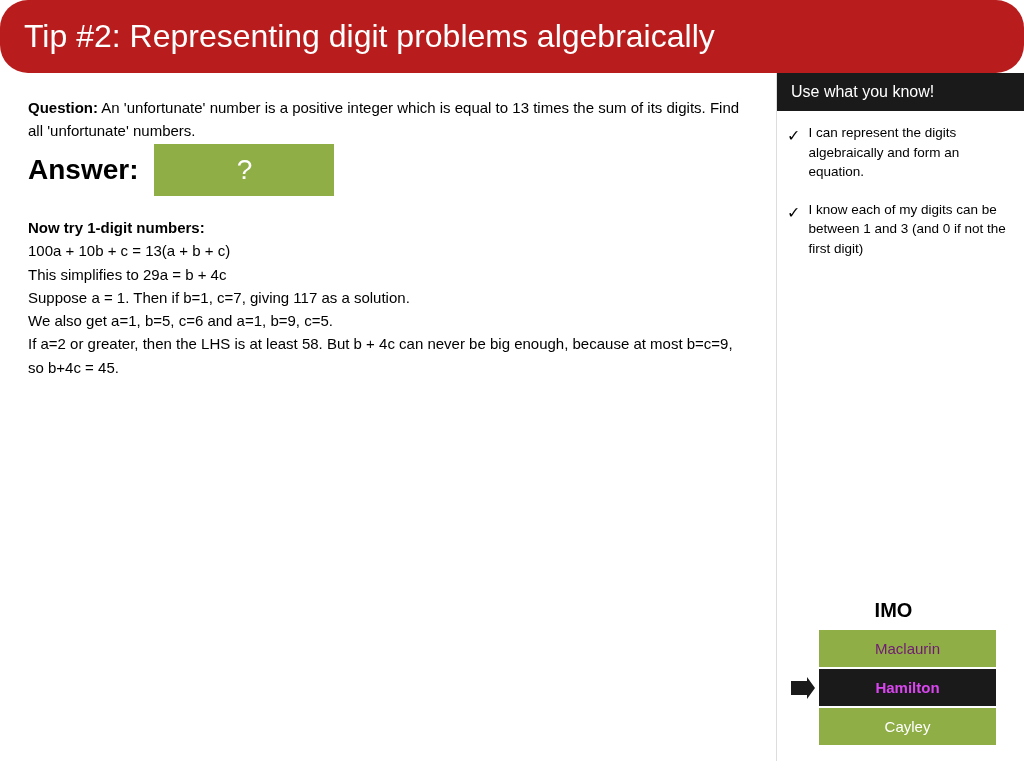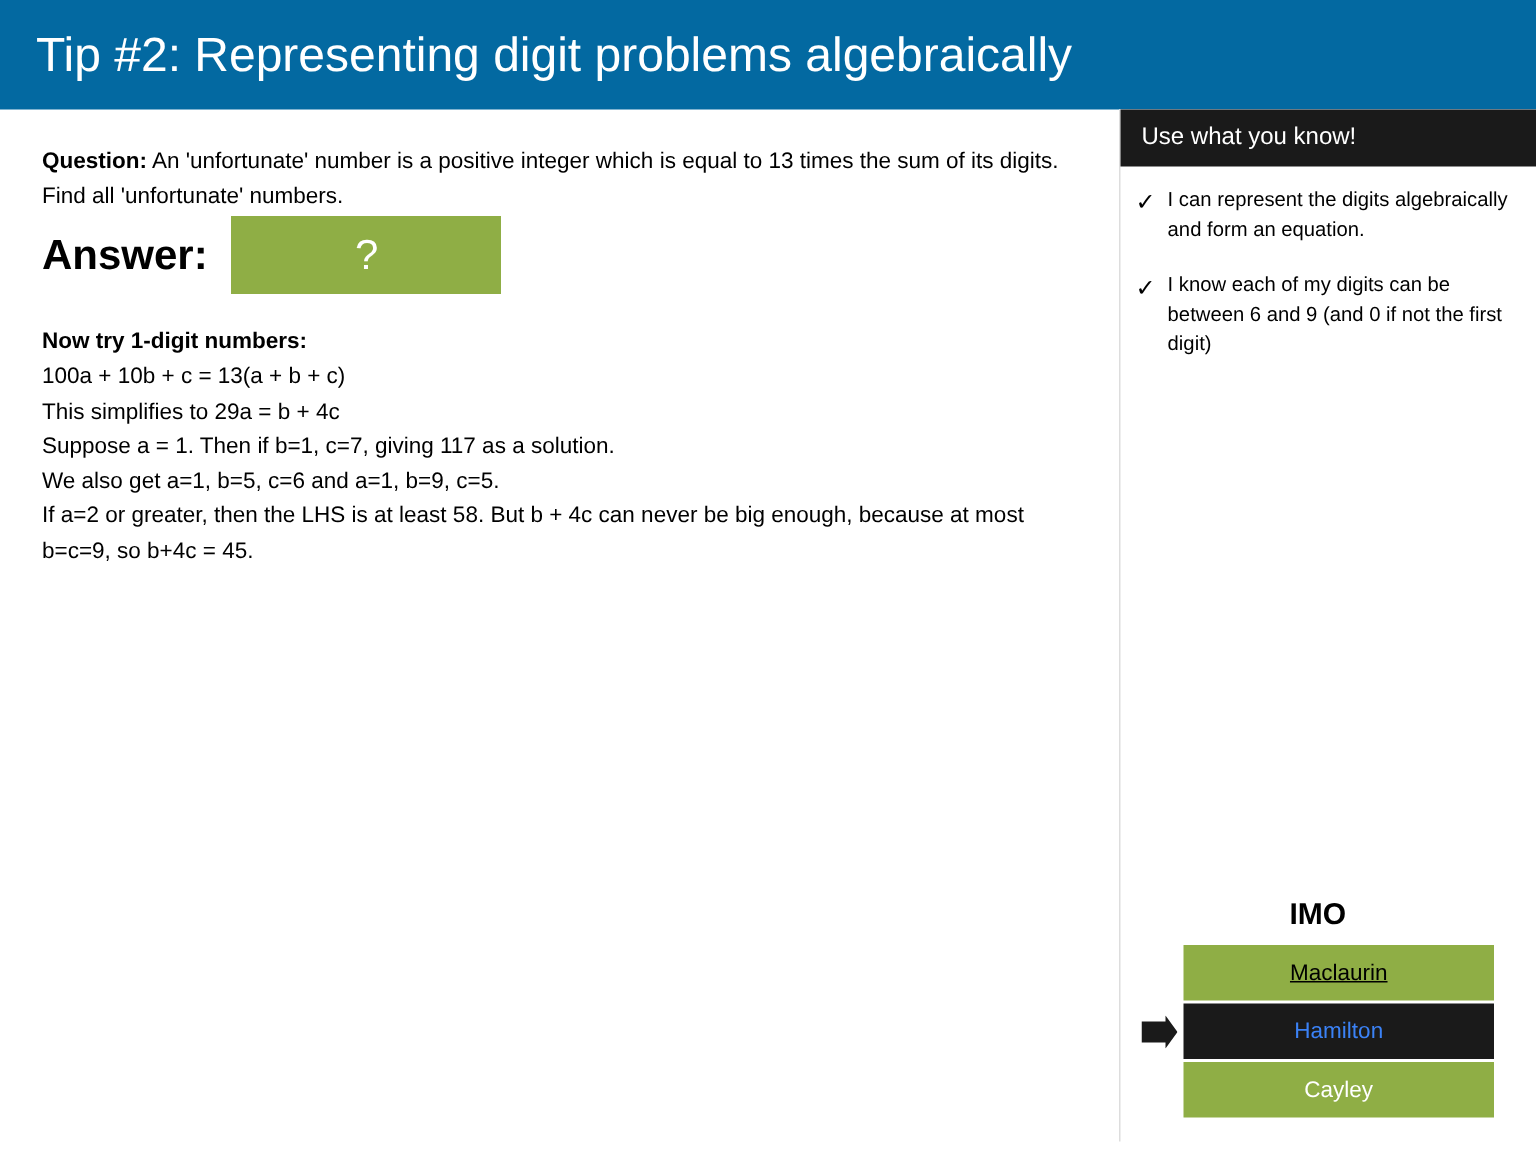--- a/index.html
+++ b/index.html
@@ -5,25 +5,26 @@
     * { margin: 0; padding: 0; box-sizing: border-box; }
     body {
       font-family: 'Segoe UI', Arial, sans-serif;
       background: #fff;
       width: 1024px;
       min-height: 768px;
       overflow: hidden;
     }
 
     .header {
-      background: #0369a1;
+      background: #b91c1c;
       color: #fff;
       padding: 18px 24px;
       font-size: 32px;
       font-weight: 400;
+      border-radius: 28px;
     }
 
     .main-layout {
       display: flex;
       flex-direction: row;
       height: calc(768px - 80px);
     }
 
     .left-content {
       flex: 1;
@@ -71,21 +72,21 @@
       margin-bottom: 14px;
       font-size: 15px;
       line-height: 1.55;
     }
 
     .section-title {
       font-weight: bold;
     }
 
     .right-panel {
-      width: 278px;
+      width: 248px;
       background: #fff;
       border-left: 1px solid #ddd;
       display: flex;
       flex-direction: column;
     }
 
     .use-what-box {
       background: #1a1a1a;
       color: #fff;
       padding: 10px 14px;
@@ -131,28 +132,27 @@
     .imo-level {
       padding: 10px 0;
       text-align: center;
       font-size: 15px;
       color: #fff;
       position: relative;
     }
 
     .level-maclaurin {
       background: #8fae45;
-      color: #000000;
-      text-decoration: underline;
+      color: #701a75;
     }
 
     .level-hamilton {
       background: #1a1a1a;
-      color: #3b82f6;
-      font-weight: normal;
+      color: #d946ef;
+      font-weight: bold;
     }
 
     .level-cayley {
       background: #8fae45;
       color: #fff;
     }
 
     .imo-wrapper {
       position: relative;
       width: 100%;
@@ -195,21 +195,21 @@
       <span>Use what you know!</span>
     </div>
 
     <div class="checklist">
       <div class="check-item">
         <span class="check-mark">✓</span>
         <span>I can represent the digits algebraically and form an equation.</span>
       </div>
       <div class="check-item">
         <span class="check-mark">✓</span>
-        <span>I know each of my digits can be between 6 and 9 (and 0 if not the first digit)</span>
+        <span>I know each of my digits can be between 1 and 3 (and 0 if not the first digit)</span>
       </div>
     </div>
 
     <div class="imo-section">
       <div class="imo-title">IMO</div>
       <div class="imo-wrapper">
         <div style="display:flex; flex-direction:row; align-items:center; width:100%;">
           <div style="width:28px; display:flex; align-items:center; justify-content:center;">
           </div>
           <div style="flex:1; display:flex; flex-direction:column; gap:2px;">

